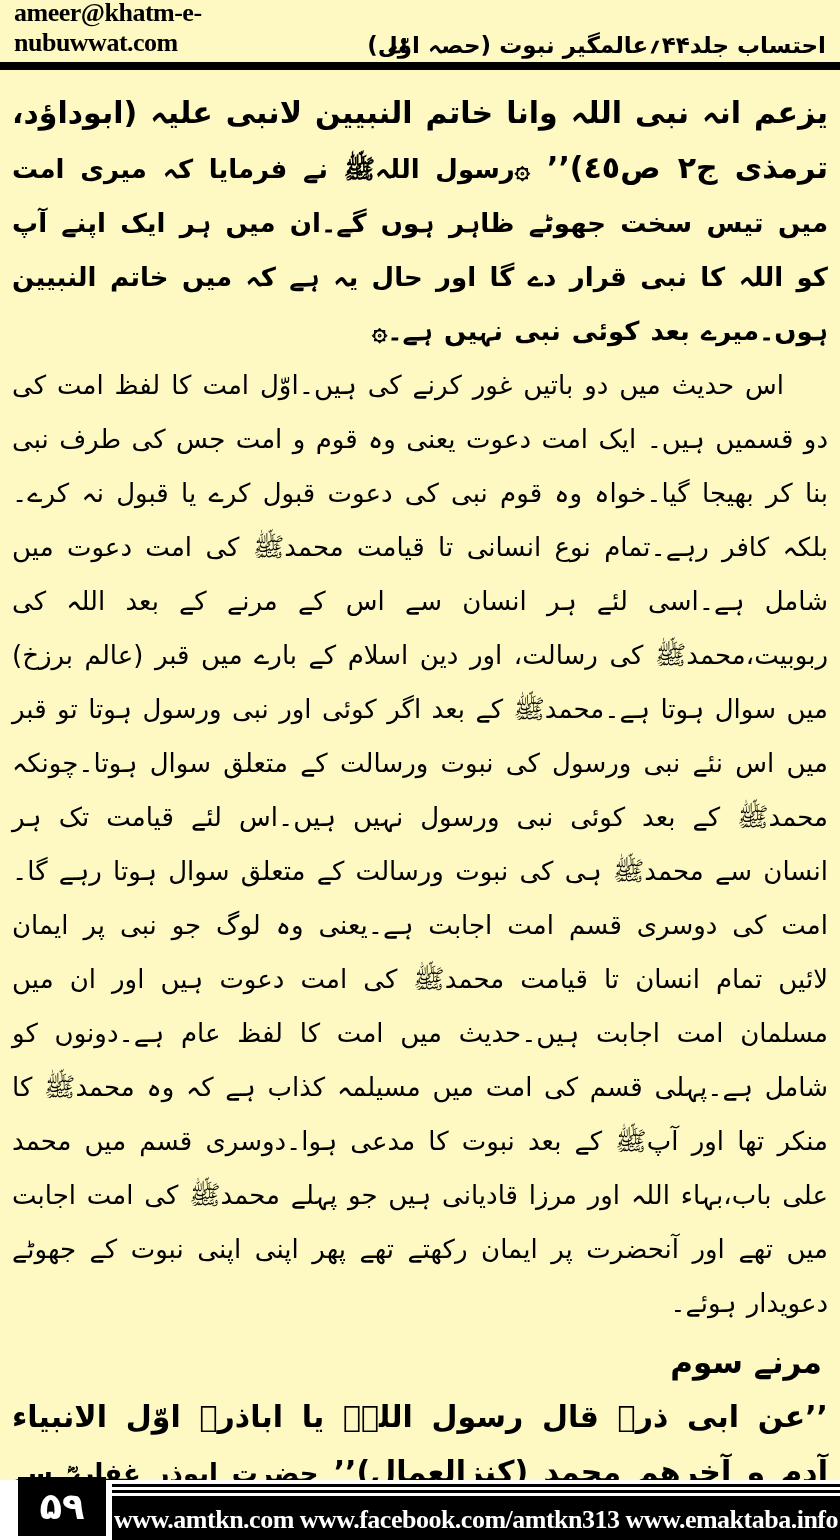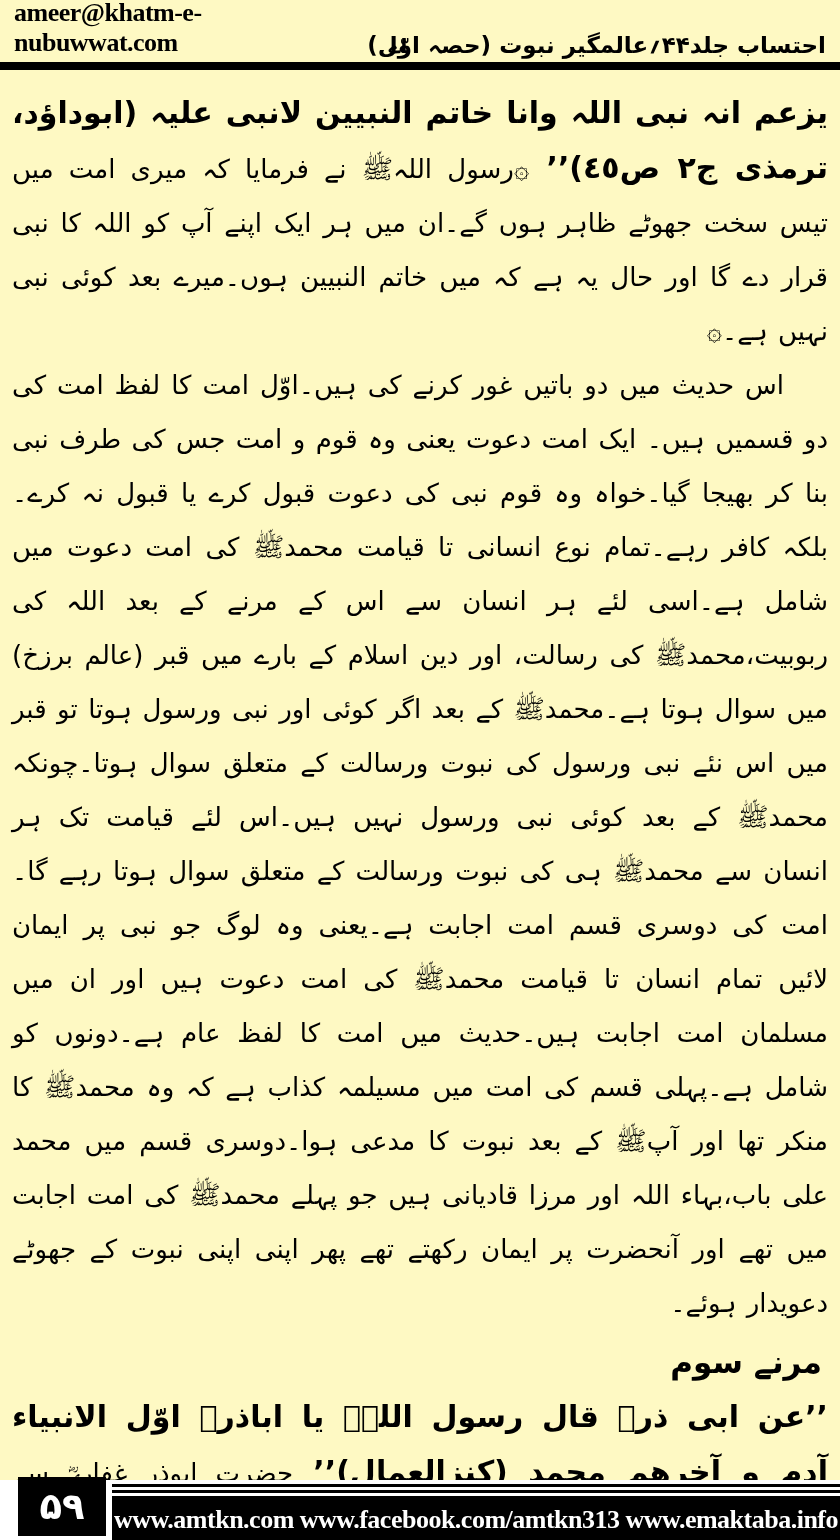--- a/index.html
+++ b/index.html
@@ -36,21 +36,21 @@
     padding:16px 12px 0 12px;
     text-align:justify;
   }
   .para{
     margin:0;
     font-size:26px;line-height:54px;
     word-spacing:2px;
   }
   .indent{text-indent:44px;}
   .arabic{font-weight:bold;font-size:30px;}
-  .urdu{font-weight:normal;}
+  .urdu{font-weight:bold;}
   .hadith-heading{
     margin:4px 6px 0 0;
     font-size:31px;font-weight:bold;
     text-align:right;line-height:56px;
   }
   .quote-end{
     
   }
   
   .ftr{position:absolute;left:0;right:0;bottom:0;height:60px;background:#fff;}

